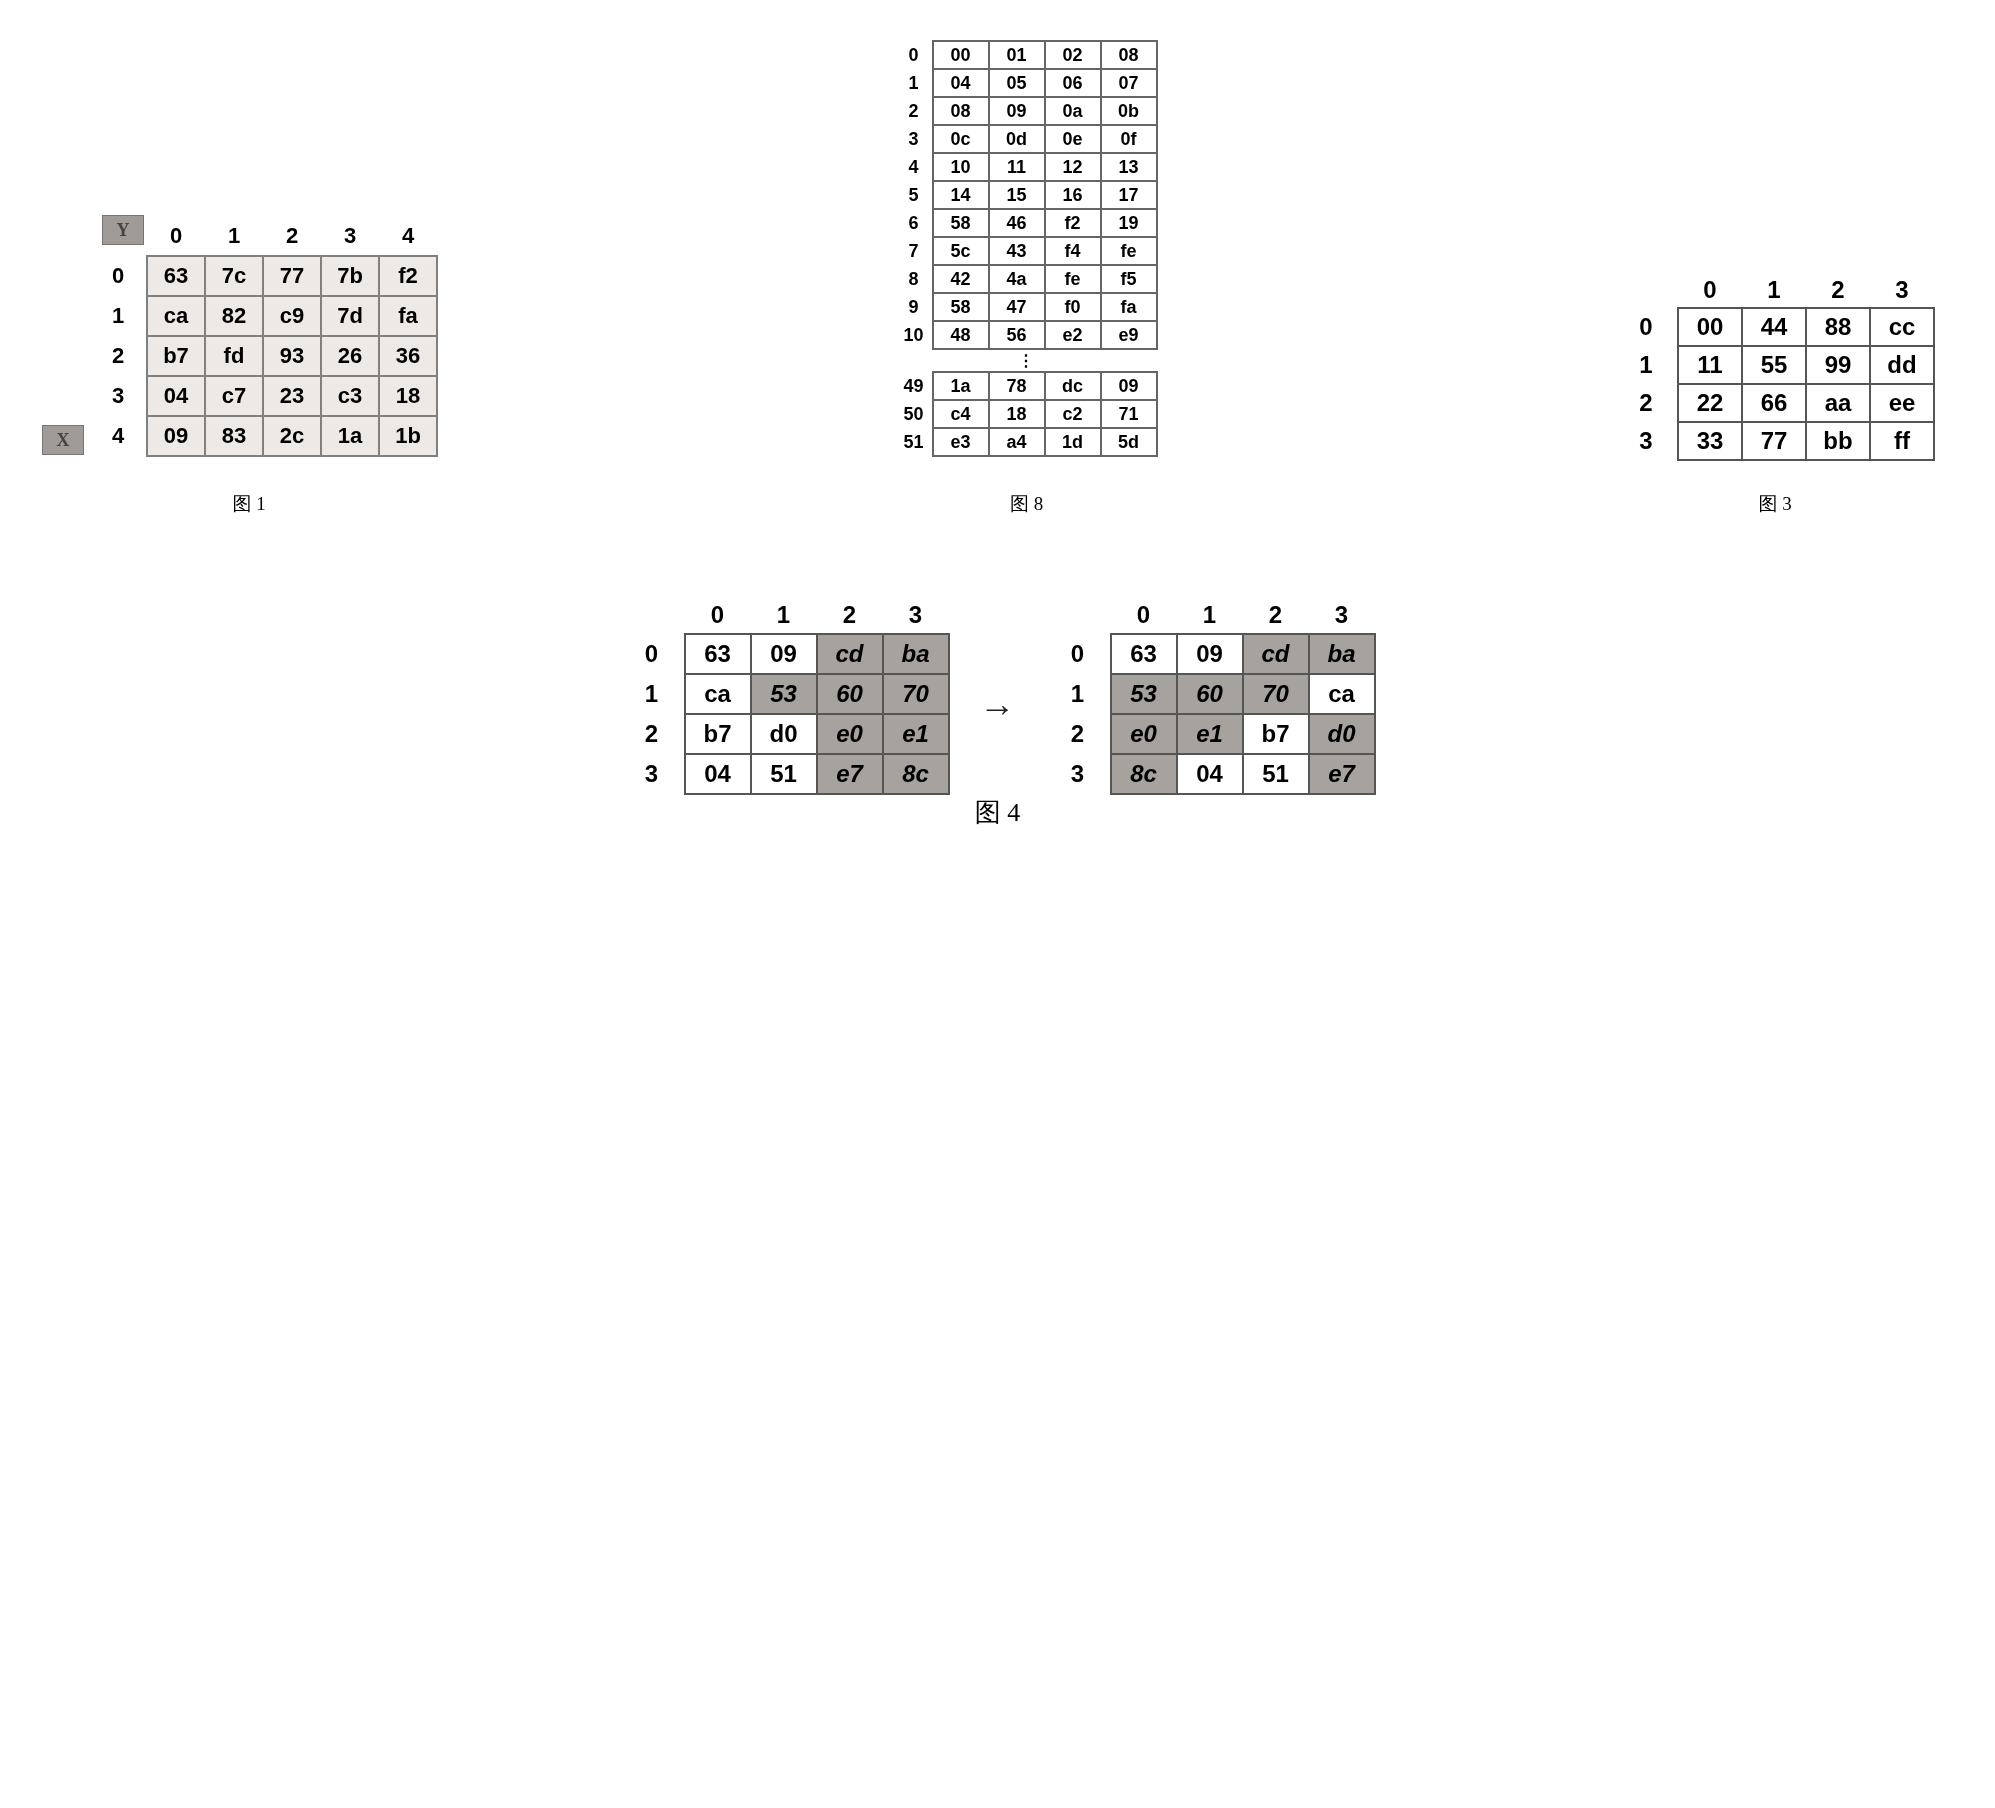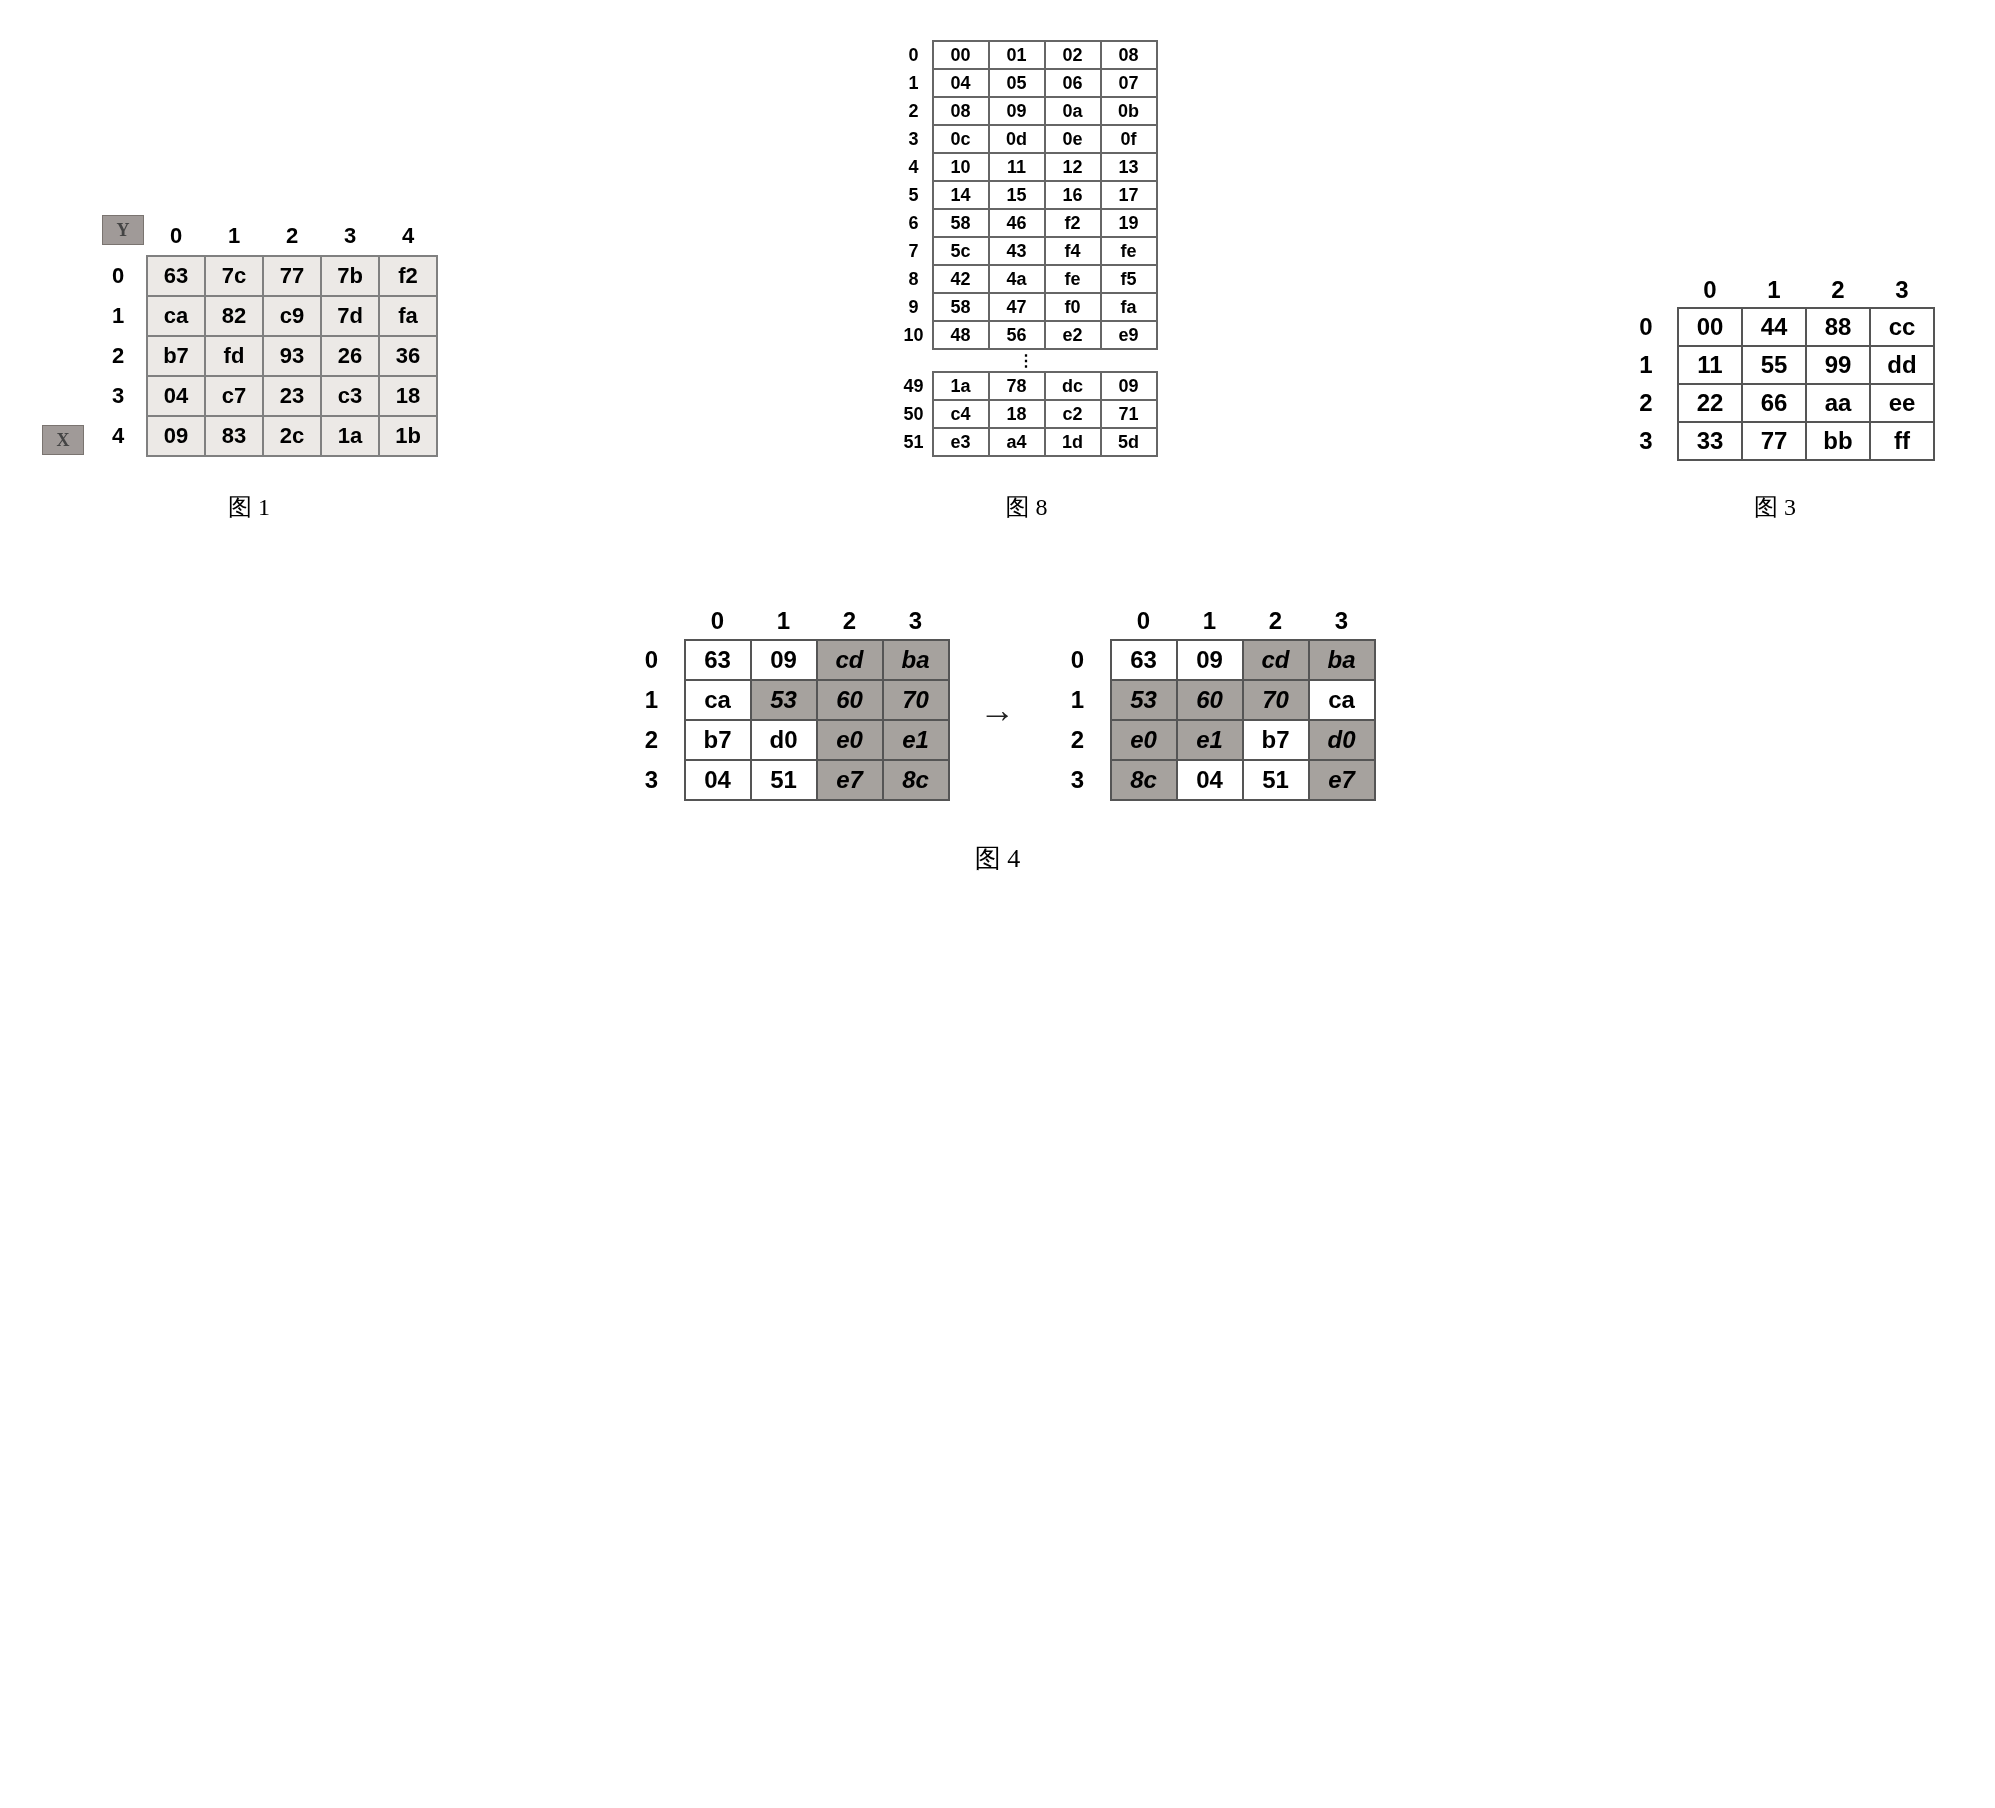--- a/index.html
+++ b/index.html
@@ -11,21 +11,21 @@
   }
   .row-top {
     display: flex;
     justify-content: space-between;
     align-items: flex-end;
     margin-bottom: 40px;
   }
   .fig { display: inline-block; text-align: center; }
   .caption {
     font-family: "SimSun", "Songti SC", serif;
-    font-size: 24px;
+    font-size: 19px;
     margin-top: 30px;
   }
   
   .fig1-wrap { position: relative; display: inline-block; margin-left: 30px; }
   .fig1-y-badge, .fig1-x-badge {
     background: #a09a98;
     color: #444;
     border: 1px solid #7a7470;
     width: 40px; height: 28px;
     display: inline-flex; align-items: center; justify-content: center;
@@ -75,21 +75,21 @@
     font-weight: 900; font-size: 24px; text-align: center;
   }
   .fig4 th { border: none; width: 62px; height: 34px; }
   .fig4 td { width: 62px; height: 36px; border-left: 2px solid #555; border-right: 2px solid #555; border-bottom: 2px solid #555; }
   .fig4 tbody tr:first-child td { border-top: 2px solid #555; }
   .fig4 td.sh { background: #a6a29e; font-style: italic; }
   .arrow {
     font-size: 36px; font-weight: 900; color: #222;
     display: inline-block; margin: 0 6px; transform: translateY(8px);
   }
-  .fig4-caption { text-align: center; margin-top: 40px; font-family: "SimSun","Songti SC",serif; font-size: 26px; }
+  .fig4-caption { text-align: center; font-family: "SimSun","Songti SC",serif; font-size: 26px; }
 </style>
 </head>
 <body>
 
 <div class="row-top">
 
   <div class="fig fig1">
     <div class="fig1-wrap">
       <div class="fig1-y-badge">Y</div>
       <div class="fig1-x-badge">X</div>

